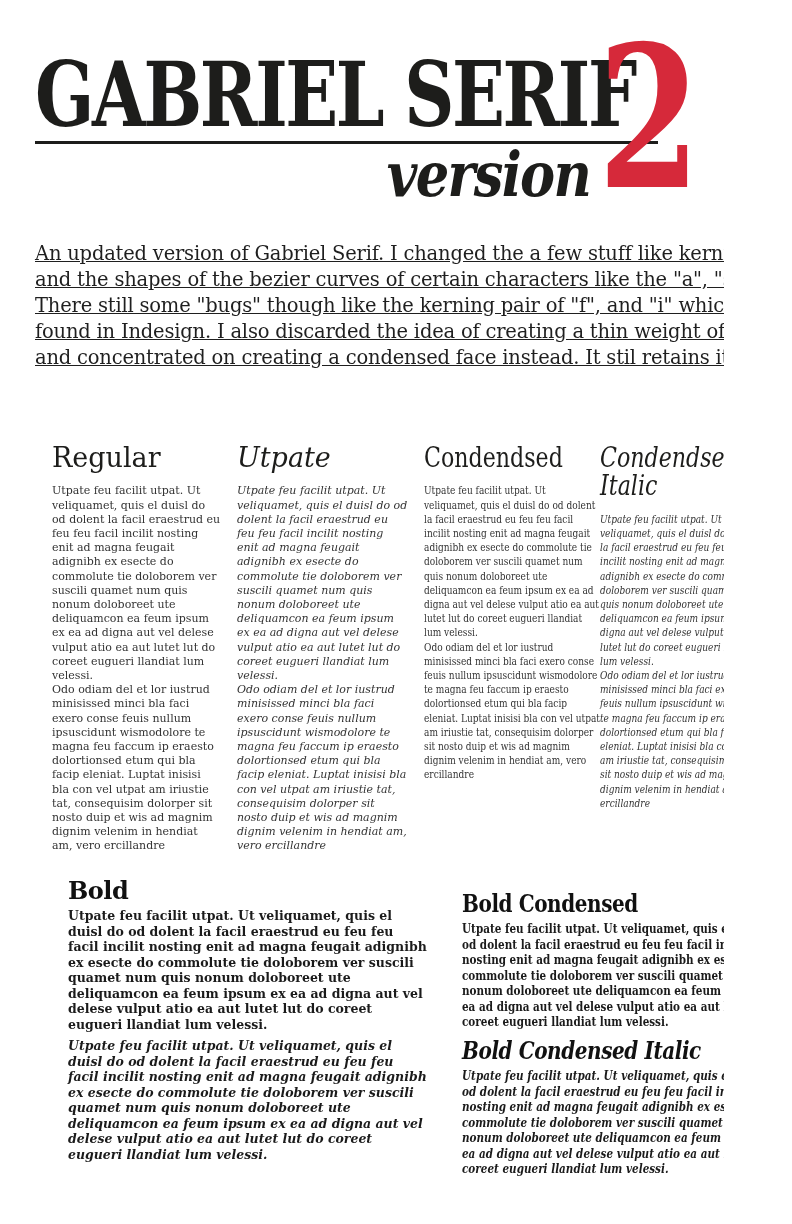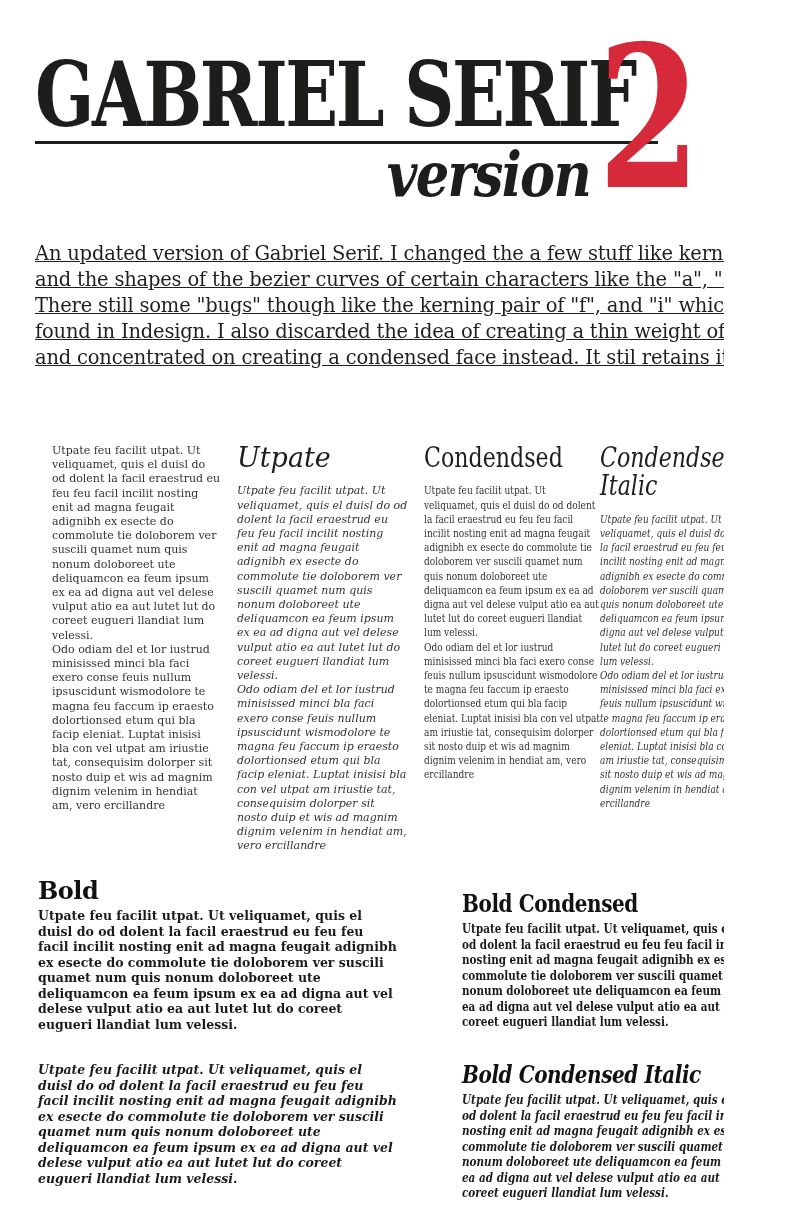--- a/index.html
+++ b/index.html
@@ -96,26 +96,25 @@
   .cx {
     display: block;
     width: 122%;
     transform: scaleX(0.82);
     transform-origin: 0 0;
   }
 
   
   .weight-grid {
     position: absolute;
-    left: 38px; top: 878px;
+    left: 68px; top: 878px;
     width: 722px;
     display: grid;
     grid-template-columns: 394px 328px;
     row-gap: 6px;
-    gap: 30px;
   }
   .weight-cell h2 {
     margin: 0 0 5px 0;
     font-size: 24px;
     font-weight: bold;
     line-height: 1.05;
     letter-spacing: -0.5px;
     color: #111111;
   }
   .weight-cell .body {
@@ -150,20 +149,21 @@
     <div>An updated version of Gabriel Serif. I changed the a few stuff like kerning and</div>
     <div>and the shapes of the bezier curves of certain characters like the "a", "s",  and "t".</div>
     <div>There still some "bugs"  though like the kerning pair of "f", and "i" which is only</div>
     <div>found in Indesign. I also discarded the idea of creating a thin weight of this font</div>
     <div>and concentrated on creating a condensed face instead. It stil retains it`s tight</div>
   </section>
 
   <section class="style-columns">
 
     <div class="style-col">
+      <h2>Regular</h2>
       <div class="body">
         <p>Utpate feu facilit utpat. Ut veliquamet, quis el duisl do od dolent la facil eraestrud eu feu feu facil incilit nosting enit ad magna feugait adignibh ex esecte do commolute tie doloborem ver suscili quamet num quis nonum doloboreet ute deliquamcon ea feum ipsum ex ea ad digna aut vel delese vulput atio ea aut lutet lut do coreet eugueri llandiat lum velessi.</p>
         <p>Odo odiam del et lor iustrud minisissed minci bla faci exero conse feuis nullum ipsuscidunt wismodolore te magna feu faccum ip eraesto dolortionsed etum qui bla facip eleniat. Luptat inisisi bla con vel utpat am iriustie tat, consequisim dolorper sit nosto duip et wis ad magnim dignim velenim in hendiat am, vero ercillandre</p>
       </div>
     </div>
 
     <div class="style-col">
       <h2 class="italic">Utpate</h2>
       <div class="body italic">
         <p>Utpate feu facilit utpat. Ut veliquamet, quis el duisl do od dolent la facil eraestrud eu feu feu facil incilit nosting enit ad magna feugait adignibh ex esecte do commolute tie doloborem ver suscili quamet num quis nonum doloboreet ute deliquamcon ea feum ipsum ex ea ad digna aut vel delese vulput atio ea aut lutet lut do coreet eugueri llandiat lum velessi.</p>

